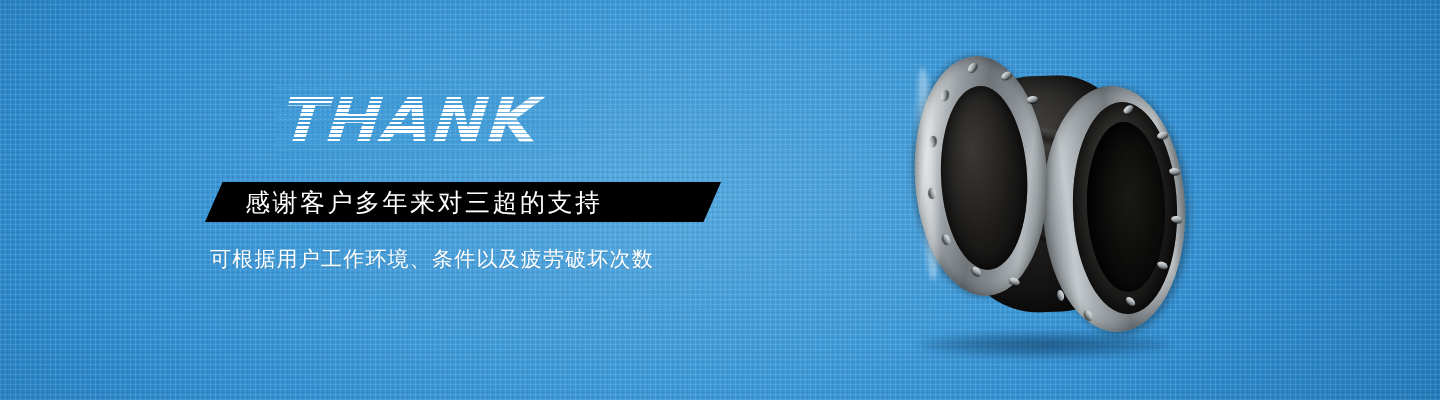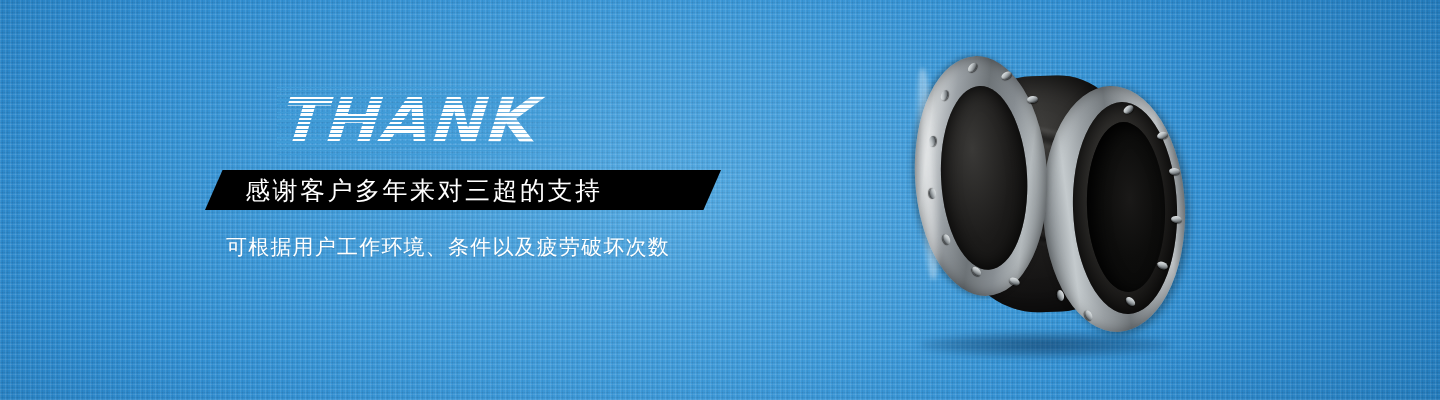--- a/index.html
+++ b/index.html
@@ -86,21 +86,21 @@
         rgba(0,0,0,0.82) 66%, rgba(0,0,0,0.35) 86%, rgba(0,0,0,0) 100%);
             mask-image: linear-gradient(90deg,
         rgba(0,0,0,1) 0%, rgba(0,0,0,1) 46%,
         rgba(0,0,0,0.82) 66%, rgba(0,0,0,0.35) 86%, rgba(0,0,0,0) 100%);
     mix-blend-mode: normal;
   }
 
   
   .ribbon {
     position: relative;
-    margin-top: 12px;
+    margin-top: 24px;
     margin-left: 0px;
     width: 516px;
     height: 40px;
     background: #000000;
     clip-path: polygon(3.4% 0%, 100% 0%, 96.6% 100%, 0% 100%);
     display: flex;
     align-items: center;
   }
   .ribbon-text {
     color: #ffffff;
@@ -117,21 +117,20 @@
     margin-left: 5px;
   }
   .desc-line {
     color: #ffffff;
     font-size: 21px;
     line-height: 38px;
     letter-spacing: 1.2px;
     white-space: nowrap;
     font-family: "DejaVu Sans", "Liberation Sans", sans-serif;
     text-shadow: 0 1px 1px rgba(0,0,0,0.12);
-    padding-left: 16px;
   }
 
   
   .product {
     position: absolute;
     left: 905px; top: 40px;
     width: 290px; height: 330px;
   }
 
   .shadow {

